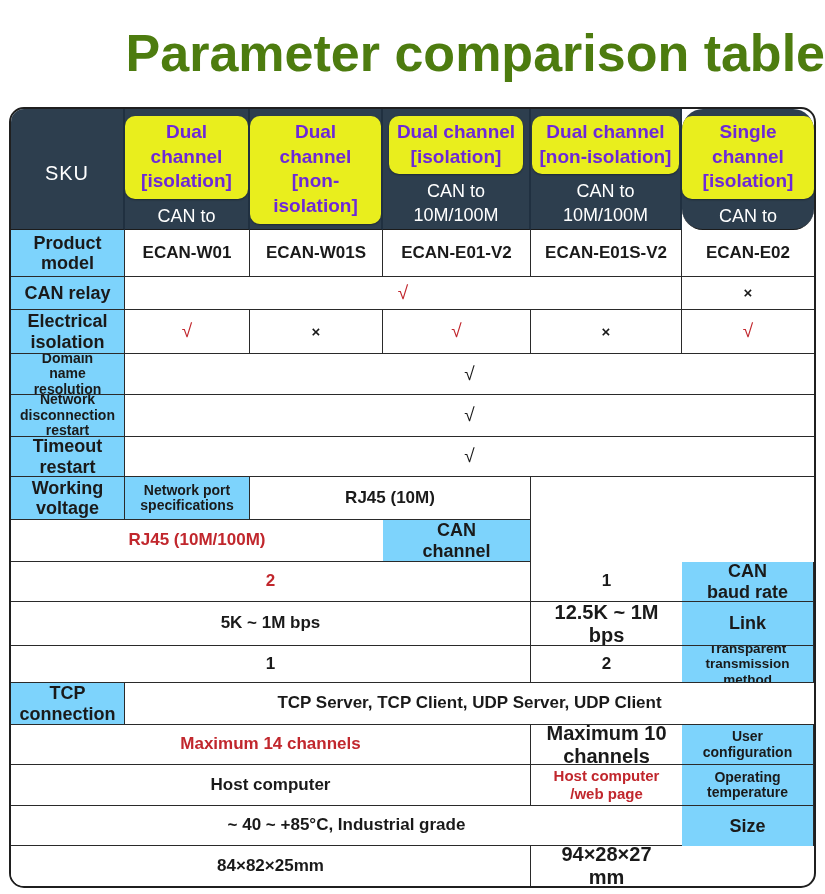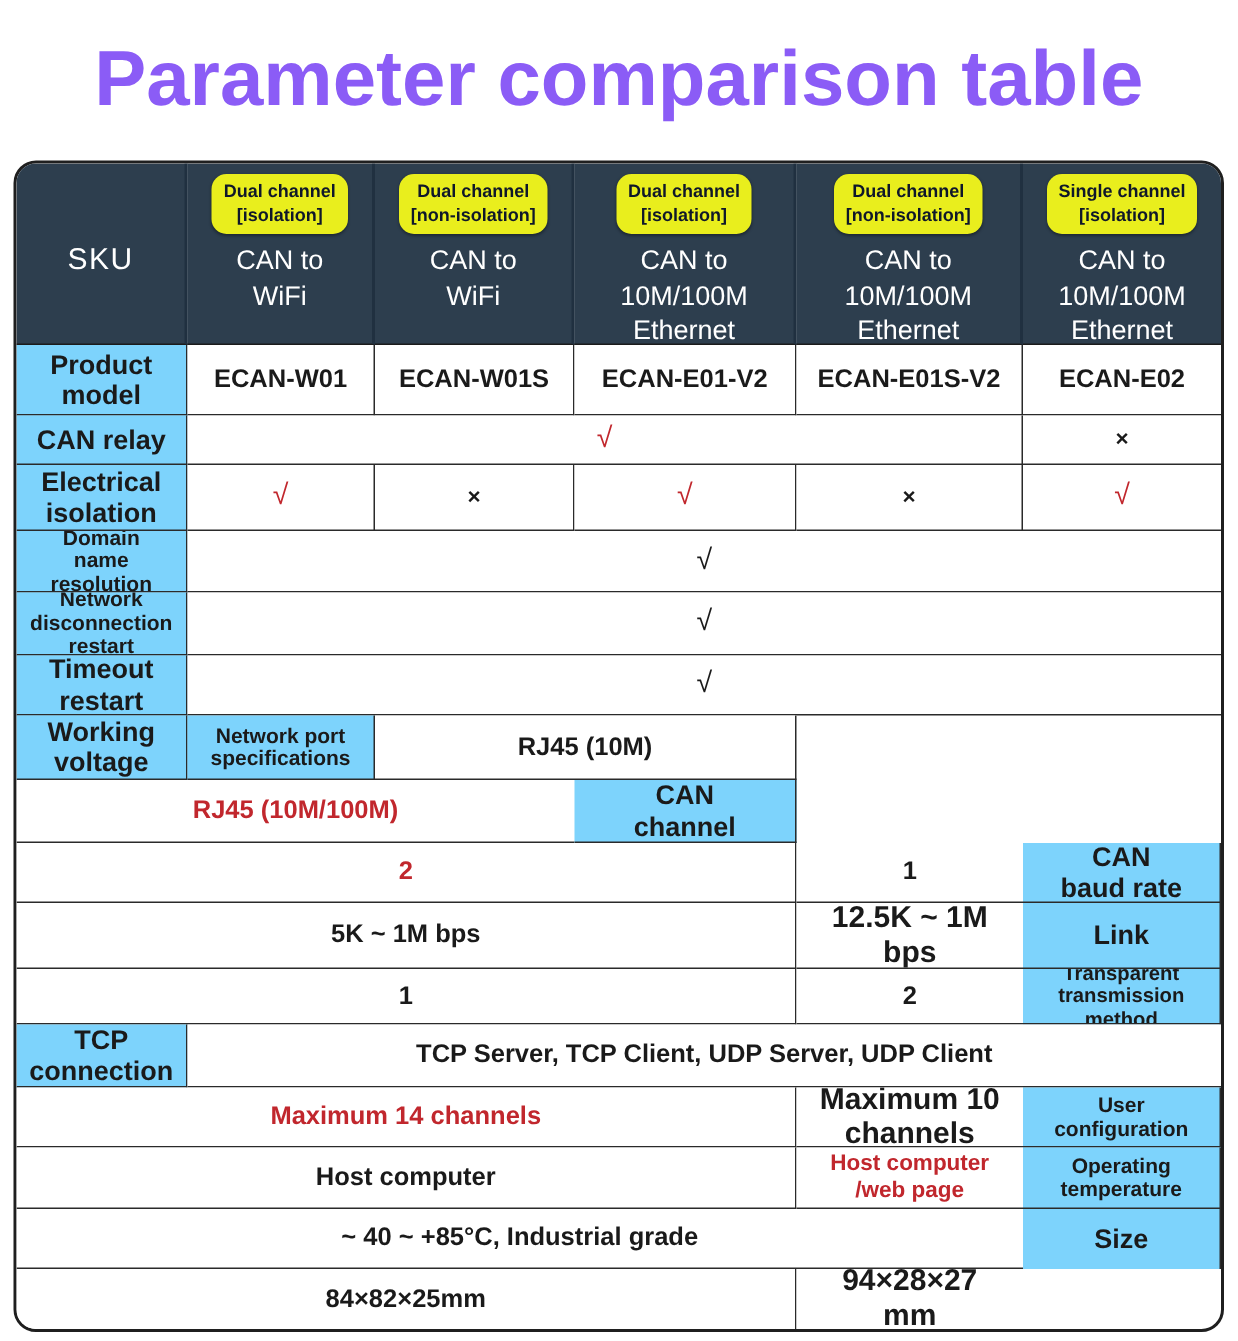--- a/index.html
+++ b/index.html
@@ -3,22 +3,22 @@
 <meta charset="utf-8">
 <style>
   * { margin:0; padding:0; box-sizing:border-box; }
   html,body { background:#ffffff; }
   body {
     width:825px; height:894px; position:relative; overflow:hidden;
     font-family:"Liberation Sans", sans-serif; color:#1a1a1a;
   }
   .title {
     position:absolute; top:24px; left:0; right:0;
-    text-align:center; font-size:52px; font-weight:bold;
-    color:#8b5cf6; letter-spacing:0; line-height:1.15;
+    text-align:right; font-size:52px; font-weight:bold;
+    color:#4d7c0f; letter-spacing:0; line-height:1.15;
   }
   .tbl {
     position:absolute; top:107px; left:9px;
     width:807px; height:781px;
     border:2px solid #1f1f1f; border-radius:15px;
     overflow:hidden; background:#fff;
     display:grid;
     grid-template-columns:114px 125px 133px 148px 151px 132px;
     grid-template-rows:121px 47px 33px 44px 41px 42px 40px 43px 42px 40px 44px 37px 42px 40px 41px 40px 40px;
   }
@@ -34,25 +34,25 @@
   .s2 { grid-column:span 2; }
   .s3 { grid-column:span 3; }
   .s4 { grid-column:span 4; }
   .s5 { grid-column:span 5; }
   
   .hd {
     background:#2d3e4e; color:#ffffff; justify-content:flex-start;
     border-right:2px solid #203040; border-bottom:1.5px solid #1b1b1b;
     padding-top:7px;
   }
-  .hd.last { border-right:none; }
+  .hd.last { border-right:none;border-radius:21px; }
   .sku { justify-content:center; font-size:20px; font-weight:normal; letter-spacing:1px;text-align:center; }
   .badge {
-    background:#e9ee1d; color:#0f172a; border-radius:10px;
-    font-size:12px; font-weight:bold; line-height:1.3;
+    background:#e9ee1d; color:#6d28d9; border-radius:10px;
+    font-size:19px; font-weight:bold; line-height:1.3;
     padding:4px 8px 5px; margin-bottom:6px;
     box-shadow:0 1px 2px rgba(0,0,0,0.35);
     white-space:pre-line;
   }
   .hname { font-size:18px; font-weight:normal; line-height:1.3; white-space:pre-line; }
   
   .lb { background:#7dd3fc; font-size:18px; font-weight:700; line-height:1.12; }
   .lb.small  { font-size:14px; line-height:1.1; }
   .lb.xsmall { font-size:13.5px; line-height:1.12; }
   

